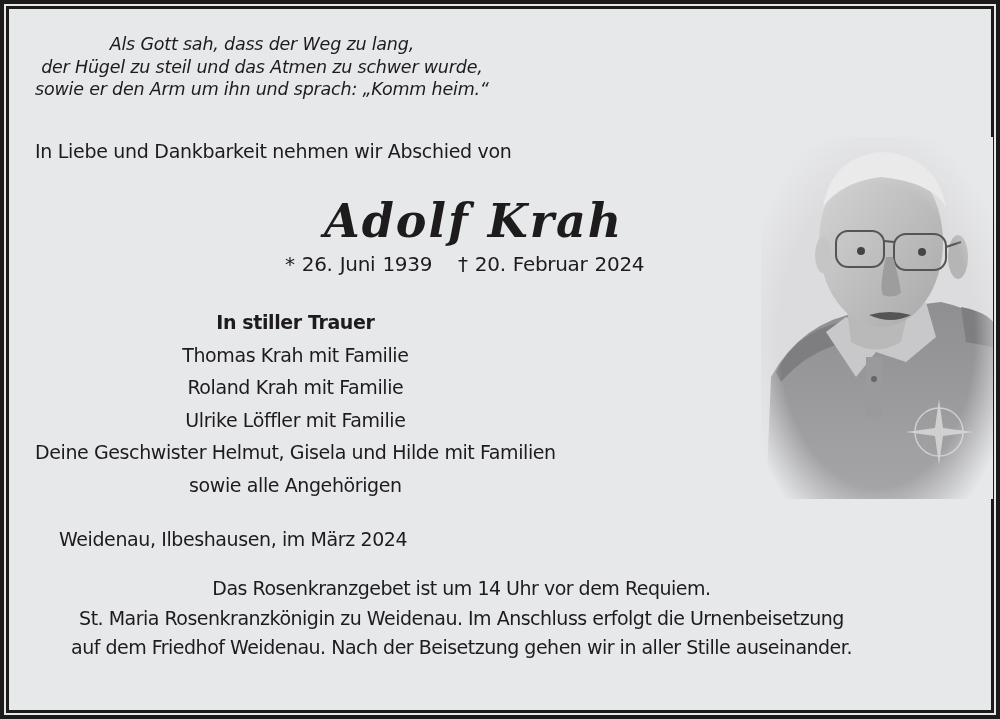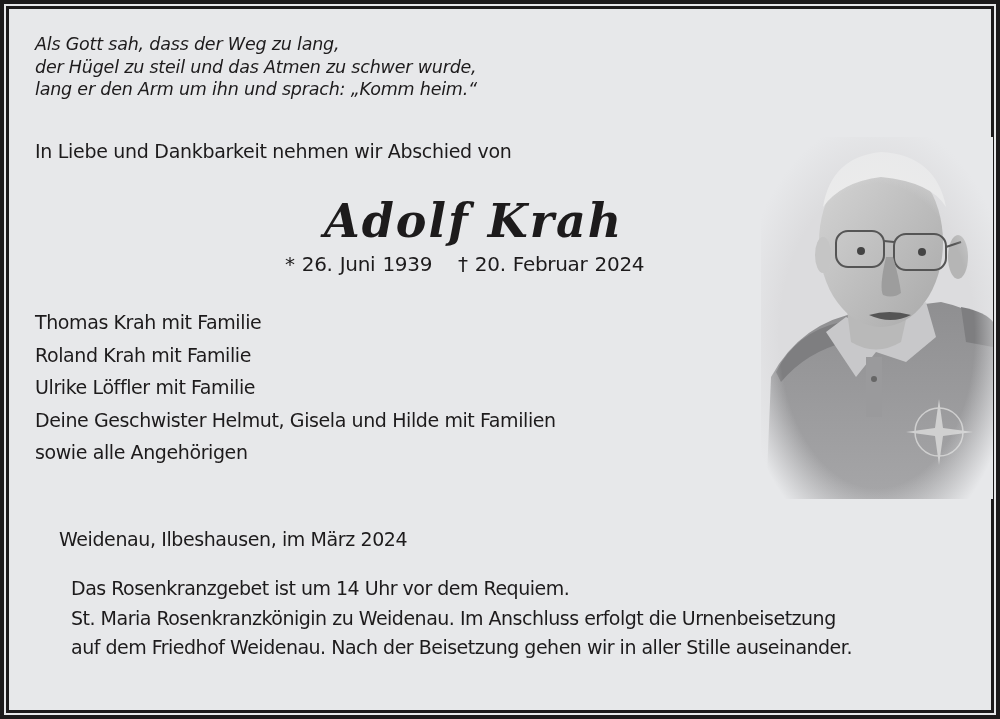--- a/index.html
+++ b/index.html
@@ -4,21 +4,21 @@
   <style>
     html, body { margin: 0; padding: 0; }
     body {
       width: 1000px; height: 719px; overflow: hidden;
       background: #1c1a1b;
       font-family: "DejaVu Sans", sans-serif;
       color: #1d1b1c;
     }
     .frame-outer {
       position: absolute; left: 0; top: 0; width: 1000px; height: 719px;
-      background: #1c1a1b; box-sizing: border-box;
+      background: #1c1a1b; box-sizing: border-box; text-align: center;
     }
     .frame-light {
       position: absolute; left: 4px; top: 4px; right: 4px; bottom: 4px;
       background: #e6e7e9;
     }
     .frame-inner-dark {
       position: absolute; left: 6px; top: 6px; right: 6px; bottom: 6px;
       background: #1c1a1b;
     }
     .panel {
@@ -62,32 +62,33 @@
 <body>
 
 <div class="frame-outer">
   <div class="frame-light"></div>
   <div class="frame-inner-dark"></div>
   <div class="panel">
 
     <div class="abs poem">
       <div>Als Gott sah, dass der Weg zu lang,</div>
       <div>der Hügel zu steil und das Atmen zu schwer wurde,</div>
-      <div>lang er den Arm um ihn und sprach: „Komm heim.“</div>
+      <div>sowie er den Arm um ihn und sprach: „Komm heim.“</div>
     </div>
 
     <div class="abs intro">In Liebe und Dankbarkeit nehmen wir Abschied von</div>
 
     <div class="abs name">Adolf Krah</div>
 
     <div class="abs dates">
       <span>* 26. Juni 1939</span><span class="sep"></span><span>† 20. Februar 2024</span>
     </div>
 
     <div class="abs mourning">
+      <div class="heading">In stiller Trauer</div>
       <div>Thomas Krah mit Familie</div>
       <div>Roland Krah mit Familie</div>
       <div>Ulrike Löffler mit Familie</div>
       <div>Deine Geschwister Helmut, Gisela und Hilde mit Familien</div>
       <div>sowie alle Angehörigen</div>
     </div>
 
     <div class="abs place">Weidenau, Ilbeshausen, im März 2024</div>
 
     <div class="abs notice">

